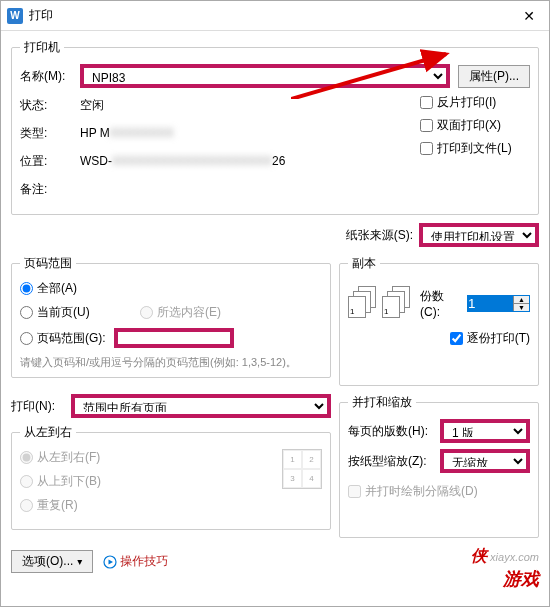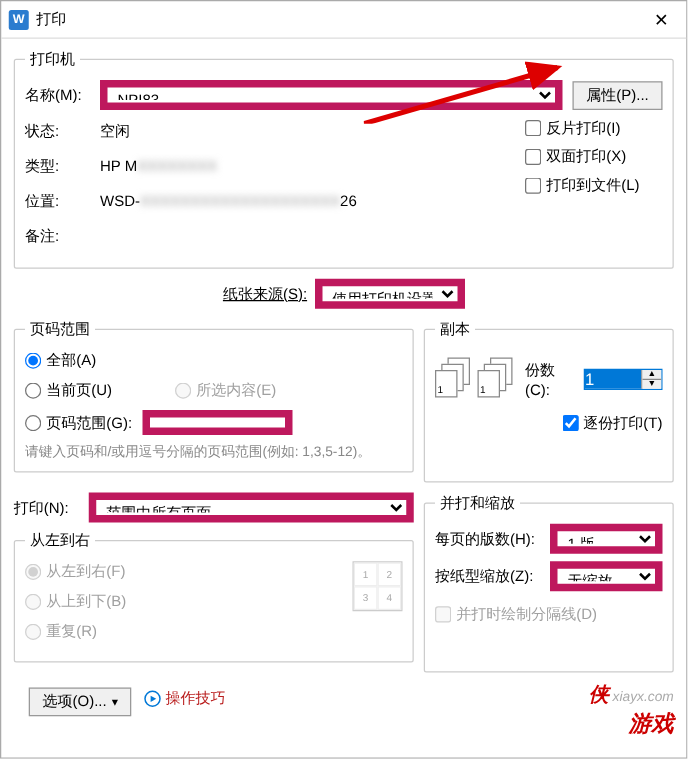--- a/index.html
+++ b/index.html
@@ -7,30 +7,30 @@
 .window { width: 550px; height: 607px; border: 1px solid #aaa; background: #fff; position: relative; }
 .titlebar { height: 30px; display: flex; align-items: center; padding: 0 0 0 6px; border-bottom: 1px solid #ddd; }
 .title-icon { width: 16px; height: 16px; background: #2b7ccf; color: #fff; display: inline-flex; align-items: center; justify-content: center; font-size: 10px; border-radius: 2px; margin-right: 6px; font-weight: bold; }
 .title-text { flex: 1; }
 .close-btn { width: 40px; height: 30px; display: flex; align-items: center; justify-content: center; font-size: 14px; font-family: Arial; }
 .content { padding: 8px 10px; }
 fieldset { border: 1px solid #ccc; border-radius: 2px; margin-bottom: 8px; padding: 8px; }
 legend { padding: 0 4px; }
 .row { display: flex; align-items: center; margin-bottom: 6px; min-height: 22px; }
 .label-col { width: 60px; }
-select, input[type="text"], input[type="number"] { border: 6px solid #be185d; padding: 2px 4px; font-size: 12px; font-family: inherit; background: #fff; }
+select, input[type="text"], input[type="number"] { border: 4px solid #be185d; padding: 2px 4px; font-size: 12px; font-family: inherit; background: #fff; }
 select { height: 24px; }
 .printer-select { flex: 1; margin-right: 8px; }
 .btn { border: 1px solid #999; background: #f0f0f0; padding: 2px 10px; font-size: 12px; font-family: inherit; cursor: pointer; }
 .printer-grid { display: flex; }
 .printer-left { flex: 1; }
 .printer-right { width: 110px; }
 .chk-row { display: flex; align-items: center; margin-bottom: 6px; }
 .chk-row input { margin-right: 4px; }
-.source-row { display: flex; justify-content: center; align-items: center; margin-bottom: 8px; text-decoration: underline; }
+.source-row { display: flex; justify-content: flex-end; align-items: center; margin-bottom: 8px; }
 .two-col { display: flex; gap: 8px; }
 .col-l { width: 320px; }
 .col-r { flex: 1; }
 .radio-row { display: flex; align-items: center; margin-bottom: 7px; }
 .radio-row input { margin-right: 4px; }
 .disabled { color: #a0a0a0; }
 .hint { color: #888; font-size: 11px; line-height: 1.3; }
 .copies-input { width: 45px; text-align: left; background: #0078d7; color: #fff; }
 .copies-wrap { display: flex; border: 1px solid #0078d7; }
 .copies-wrap input { border: none; }
@@ -39,21 +39,21 @@
 .spinner div:first-child { border-bottom: 1px solid #888; }
 .collate-icons { display: flex; gap: 6px; margin-right: 10px; }
 .stack { position: relative; width: 28px; height: 34px; }
 .pg { position: absolute; width: 18px; height: 22px; border: 1px solid #888; background: #fff; font-size: 8px; display: flex; align-items: flex-end; justify-content: flex-start; padding: 1px; }
 .pg.p1 { top: 10px; left: 0; z-index: 3; }
 .pg.p2 { top: 5px; left: 5px; z-index: 2; }
 .pg.p3 { top: 0; left: 10px; z-index: 1; }
 .order-preview { width: 40px; height: 40px; border: 1px solid #ccc; display: grid; grid-template-columns: 1fr 1fr; grid-template-rows: 1fr 1fr; margin-left: 8px; }
 .order-preview div { border: 1px solid #eee; font-size: 8px; display: flex; align-items: center; justify-content: center; color: #aaa; }
 .arrow { position: absolute; top: 48px; left: 290px; width: 170px; height: 50px; pointer-events: none; z-index: 10; }
-.bottom-row { display: flex; align-items: flex-start; padding-top: 4px; margin-left: 12px; }
+.bottom-row { display: flex; align-items: center; padding-top: 4px; }
 .tips-link { color: #b91c1c; margin-left: 10px; display: flex; align-items: center; gap: 3px; cursor: pointer; }
 .watermark { position: absolute; bottom: 15px; right: 10px; text-align: right; z-index: 20; }
 .watermark .wm1 { font-size: 11px; color: #aaa; font-style: italic; }
 .watermark .wm2 { font-size: 18px; color: #cc0000; font-weight: bold; font-style: italic; }
 .blur { filter: blur(3px); color: #999; }
 .page-range-input { width: 120px; margin-left: 8px; height: 20px; }
 .dropdown-btn { display: flex; align-items: center; }
 .dropdown-btn::after { content: "▾"; margin-left: 4px; font-size: 10px; }
 </style>
 </head>

